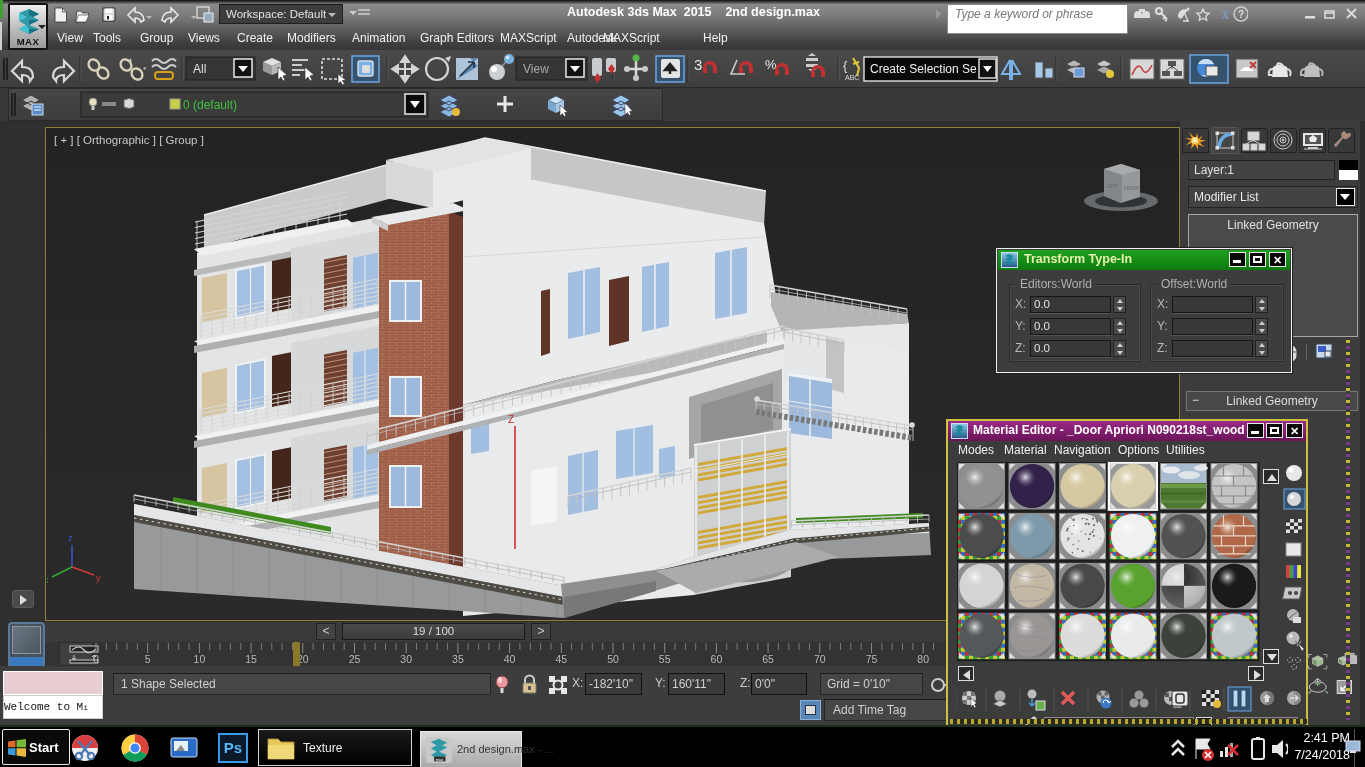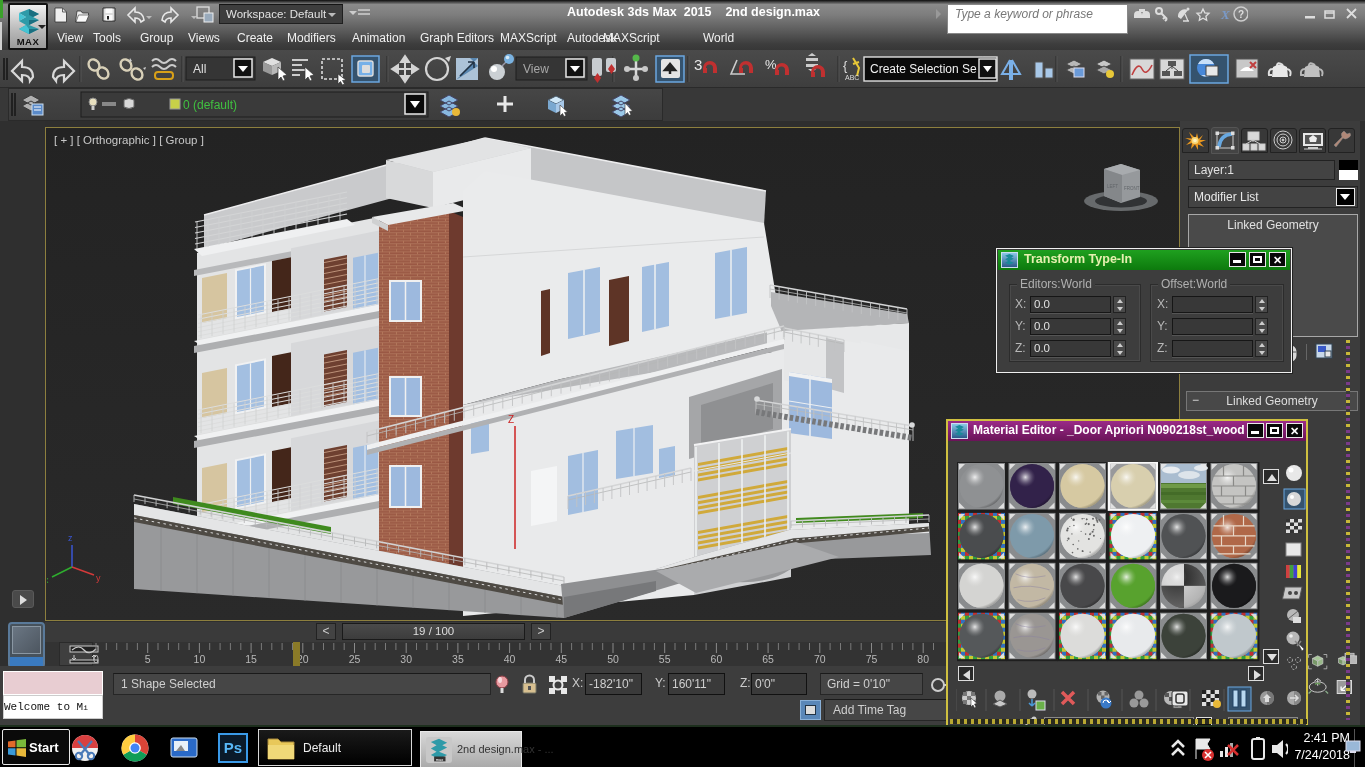--- a/index.html
+++ b/index.html
@@ -116,21 +116,21 @@
     <span style="left:93px">Tools</span>
   <span style="left:140px">Group</span>
     <span style="left:188px">Views</span>
   <span style="left:237px">Create</span>
     <span style="left:287px">Modifiers</span>
   <span style="left:352px">Animation</span>
     <span style="left:420px">Graph Editors</span>
   <span style="left:500px">MAXScript</span>
     <span style="left:567px">Autodesk</span>
   <span style="left:603px">MAXScript</span>
-    <span style="left:703px">World</span>
+    <span style="left:703px">Help</span>
 </div>
 <div class="abs" id="toolbar1">
 <svg class="abs" style="left:0;top:0" width="1365" height="38" viewBox="0 0 1365 38">
   <g stroke="#2a2a2a">
         <line x1="80" y1="6" x2="80" y2="32"></line>
         <line x1="182" y1="6" x2="182" y2="32"></line>
   <line x1="387" y1="6" x2="387" y2="32"></line>
         <line x1="613" y1="6" x2="613" y2="32"></line>
   <line x1="688" y1="6" x2="688" y2="32"></line>
         <line x1="838" y1="6" x2="838" y2="32"></line>
@@ -1038,21 +1038,21 @@
     <rect x="1" y="3" width="26" height="19" rx="2" fill="#2a6ac8" stroke="#cde"></rect>
     <rect x="4" y="6" width="14" height="10" fill="#e8f0f8"></rect>
       <path d="M6 16 l5 -6 l4 6 z" fill="#888"></path>
   </svg>
   <div class="abs" style="left:218px;top:6px;width:30px;height:30px;background:#0a1a2a;border:2px solid #3a9ae8;color:#58b8f8;font-size:15px;font-weight:bold;text-align:center;line-height:26px">Ps</div>
   <div class="abs" style="left:258px;top:2px;width:154px;height:37px;border:1px solid #d8d8d8;background:linear-gradient(#1a1a1a,#000)">
     <svg class="abs" style="left:8px;top:5px" width="28" height="26" viewBox="0 0 28 26">
       <path d="M1 4 h10 l3 3 h13 v17 h-26 z" fill="#e8c85a" stroke="#a8883a"></path>
       <path d="M1 10 h26 v14 h-26 z" fill="#f0d878"></path>
     </svg>
-    <div class="abs" style="left:44px;top:11px;color:#eee;font-size:12px">Default</div>
+    <div class="abs" style="left:44px;top:11px;color:#eee;font-size:12px">Texture</div>
   </div>
   <div class="abs" style="left:420px;top:4px;width:102px;height:37px;border:1px solid #e8e8e8;background:linear-gradient(#d8d8d8,#aaa)">
     <svg class="abs" style="left:5px;top:5px" width="26" height="26" viewBox="0 0 32 32">
       <rect width="32" height="32" rx="3" fill="#c8c8c8"></rect>
       <path d="M6 6 L16 2 L26 7 L20 10 L26 13 L16 18 L26 22 L16 27 L6 22 L13 18 L6 14 L13 10 Z" fill="#2e9aa8"></path>
       <rect x="10" y="24" width="14" height="6" fill="#333"></rect>
         <text x="12" y="29" fill="#fff" font-size="5">max</text>
     </svg>
     <div class="abs" style="left:36px;top:11px;color:#333;font-size:11px;white-space:nowrap">2nd design.max - ...</div>
   </div>
@@ -1134,20 +1134,27 @@
         </svg>
   </div>
   <div class="abs" style="left:25px;top:2px;color:#fff;font-size:12px;font-weight:bold;white-space:nowrap">Material Editor - _Door Apriori N090218st_wood</div>
   <div class="abs" style="right:42px;top:2px;width:17px;height:15px;background:#080808;border:1px solid #e8e8e8">
         <div style="position:absolute;left:3px;bottom:3px;width:8px;height:3px;background:#fff"></div>
       </div>
   <div class="abs" style="right:23px;top:2px;width:17px;height:15px;background:#080808;border:1px solid #e8e8e8">
         <div style="position:absolute;left:3px;top:3px;width:9px;height:7px;border:2px solid #fff"></div>
       </div>
   <div class="abs" style="right:3px;top:2px;width:17px;height:15px;background:#080808;border:1px solid #e8e8e8;color:#fff;font-weight:bold;font-size:11px;text-align:center;line-height:14px">✕</div>
+</div>
+<div class="abs" style="left:0;top:20px;right:0;height:19px;color:#f0f0f0;font-size:12px">
+  <span class="abs" style="left:10px;top:2px">Modes</span>
+      <span class="abs" style="left:56px;top:2px">Material</span>
+  <span class="abs" style="left:106px;top:2px">Navigation</span>
+      <span class="abs" style="left:170px;top:2px">Options</span>
+  <span class="abs" style="left:218px;top:2px">Utilities</span>
 </div>
 <div class="abs" id="matgrid" style="left:9px;top:41px"><svg width="305" height="201" viewBox="0 0 305 201">
         <defs>
 <pattern id="chk" width="8" height="8" patternUnits="userSpaceOnUse">
             <rect width="8" height="8" fill="#d8d8d8"></rect>
             <rect width="4" height="4" fill="#c03030"></rect>
             <rect x="4" width="4" height="4" fill="#3070c0"></rect>
             <rect y="4" width="4" height="4" fill="#30a040"></rect>
             <rect x="4" y="4" width="4" height="4" fill="#c8c830"></rect>
           </pattern>

